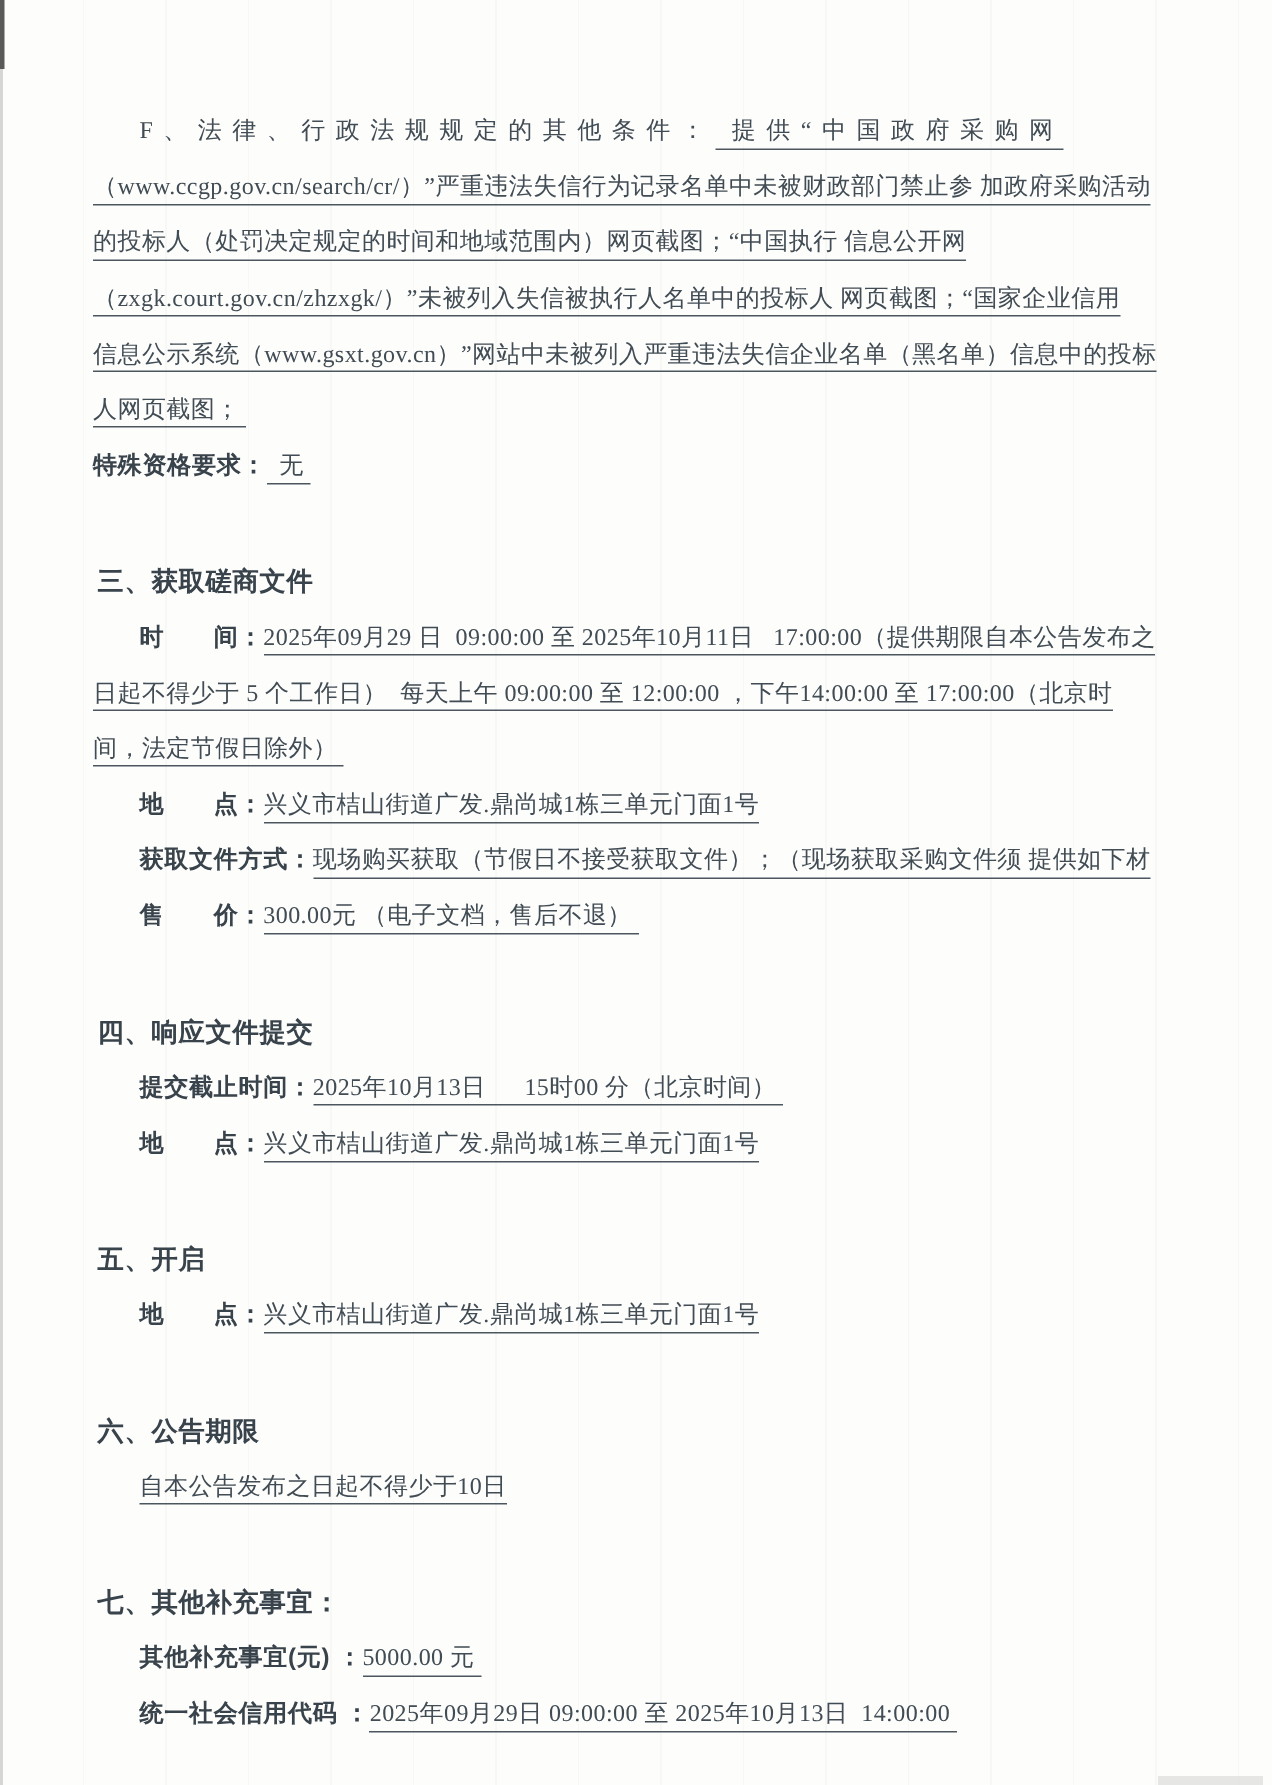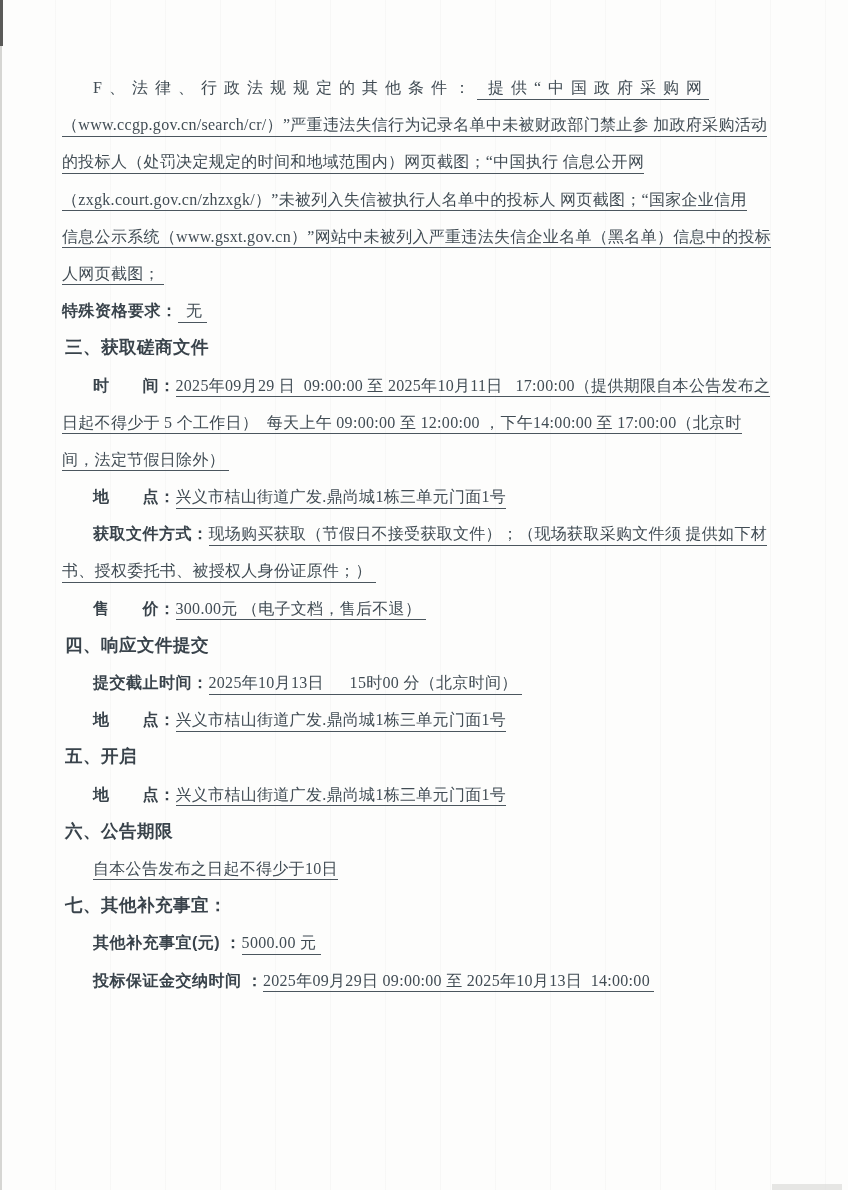--- a/index.html
+++ b/index.html
@@ -52,21 +52,21 @@
   .line.indent { padding-left: 31px; }
   .line.spread { letter-spacing: 7px; }
   .line.heading span,
   .seg-label {
     font-family: "Liberation Sans", "DejaVu Sans", sans-serif;
     font-weight: 700;
     color: #39434b;
     letter-spacing: 0.5px;
     text-align: right;
   }
-  .line.heading { padding-left: 3px; font-size: 17.5px; }
+  .line.heading { padding-left: 3px; font-size: 17.5px; margin-top: 40px; }
   .seg-underline {
     border-bottom: 1.5px solid #4b565e;
     padding-bottom: 2.5px;
   }
   .seg-plain { }
 </style>
 </head>
 <body style="--text-color: #414c54; background: rgb(253, 253, 252);">
 
 <div class="page-surface"></div>
@@ -81,25 +81,24 @@
     <div class="line"><span class="seg-underline">（zxgk.court.gov.cn/zhzxgk/）”未被列入失信被执行人名单中的投标人 网页截图；“国家企业信用</span></div>
     <div class="line"><span class="seg-underline">信息公示系统（www.gsxt.gov.cn）”网站中未被列入严重违法失信企业名单（黑名单）信息中的投标</span></div>
     <div class="line"><span class="seg-underline">人网页截图； </span></div>
     <div class="line"><span class="seg-label">特殊资格要求：</span><span class="seg-underline">  无 </span></div>
     <div class="line heading"><span class="seg-label">三、获取磋商文件</span></div>
     <div class="line indent"><span class="seg-label">时　　间：</span><span class="seg-underline">2025年09月29 日  09:00:00 至 2025年10月11日   17:00:00（提供期限自本公告发布之</span></div>
     <div class="line"><span class="seg-underline">日起不得少于 5 个工作日）  每天上午 09:00:00 至 12:00:00 ，下午14:00:00 至 17:00:00（北京时</span></div>
     <div class="line"><span class="seg-underline">间，法定节假日除外） </span></div>
     <div class="line indent"><span class="seg-label">地　　点：</span><span class="seg-underline">兴义市桔山街道广发.鼎尚城1栋三单元门面1号</span></div>
     <div class="line indent"><span class="seg-label">获取文件方式：</span><span class="seg-underline">现场购买获取（节假日不接受获取文件）；（现场获取采购文件须 提供如下材</span></div>
-    <div class="line"><span class="seg-underline">书、授权委托书、被授权人身份证原件；） </span></div>
     <div class="line indent"><span class="seg-label">售　　价：</span><span class="seg-underline">300.00元 （电子文档，售后不退） </span></div>
     <div class="line heading"><span class="seg-label">四、响应文件提交</span></div>
     <div class="line indent"><span class="seg-label">提交截止时间：</span><span class="seg-underline">2025年10月13日      15时00 分（北京时间） </span></div>
     <div class="line indent"><span class="seg-label">地　　点：</span><span class="seg-underline">兴义市桔山街道广发.鼎尚城1栋三单元门面1号</span></div>
     <div class="line heading"><span class="seg-label">五、开启</span></div>
     <div class="line indent"><span class="seg-label">地　　点：</span><span class="seg-underline">兴义市桔山街道广发.鼎尚城1栋三单元门面1号</span></div>
     <div class="line heading"><span class="seg-label">六、公告期限</span></div>
     <div class="line indent"><span class="seg-underline">自本公告发布之日起不得少于10日</span></div>
     <div class="line heading"><span class="seg-label">七、其他补充事宜：</span></div>
     <div class="line indent"><span class="seg-label">其他补充事宜(元) ：</span><span class="seg-underline">5000.00 元 </span></div>
-    <div class="line indent"><span class="seg-label">投标保证金交纳时间 ：</span><span class="seg-underline">2025年09月29日 09:00:00 至 2025年10月13日  14:00:00 </span></div>
+    <div class="line indent"><span class="seg-label">统一社会信用代码 ：</span><span class="seg-underline">2025年09月29日 09:00:00 至 2025年10月13日  14:00:00 </span></div>
   </main>
 
 </body></html>

